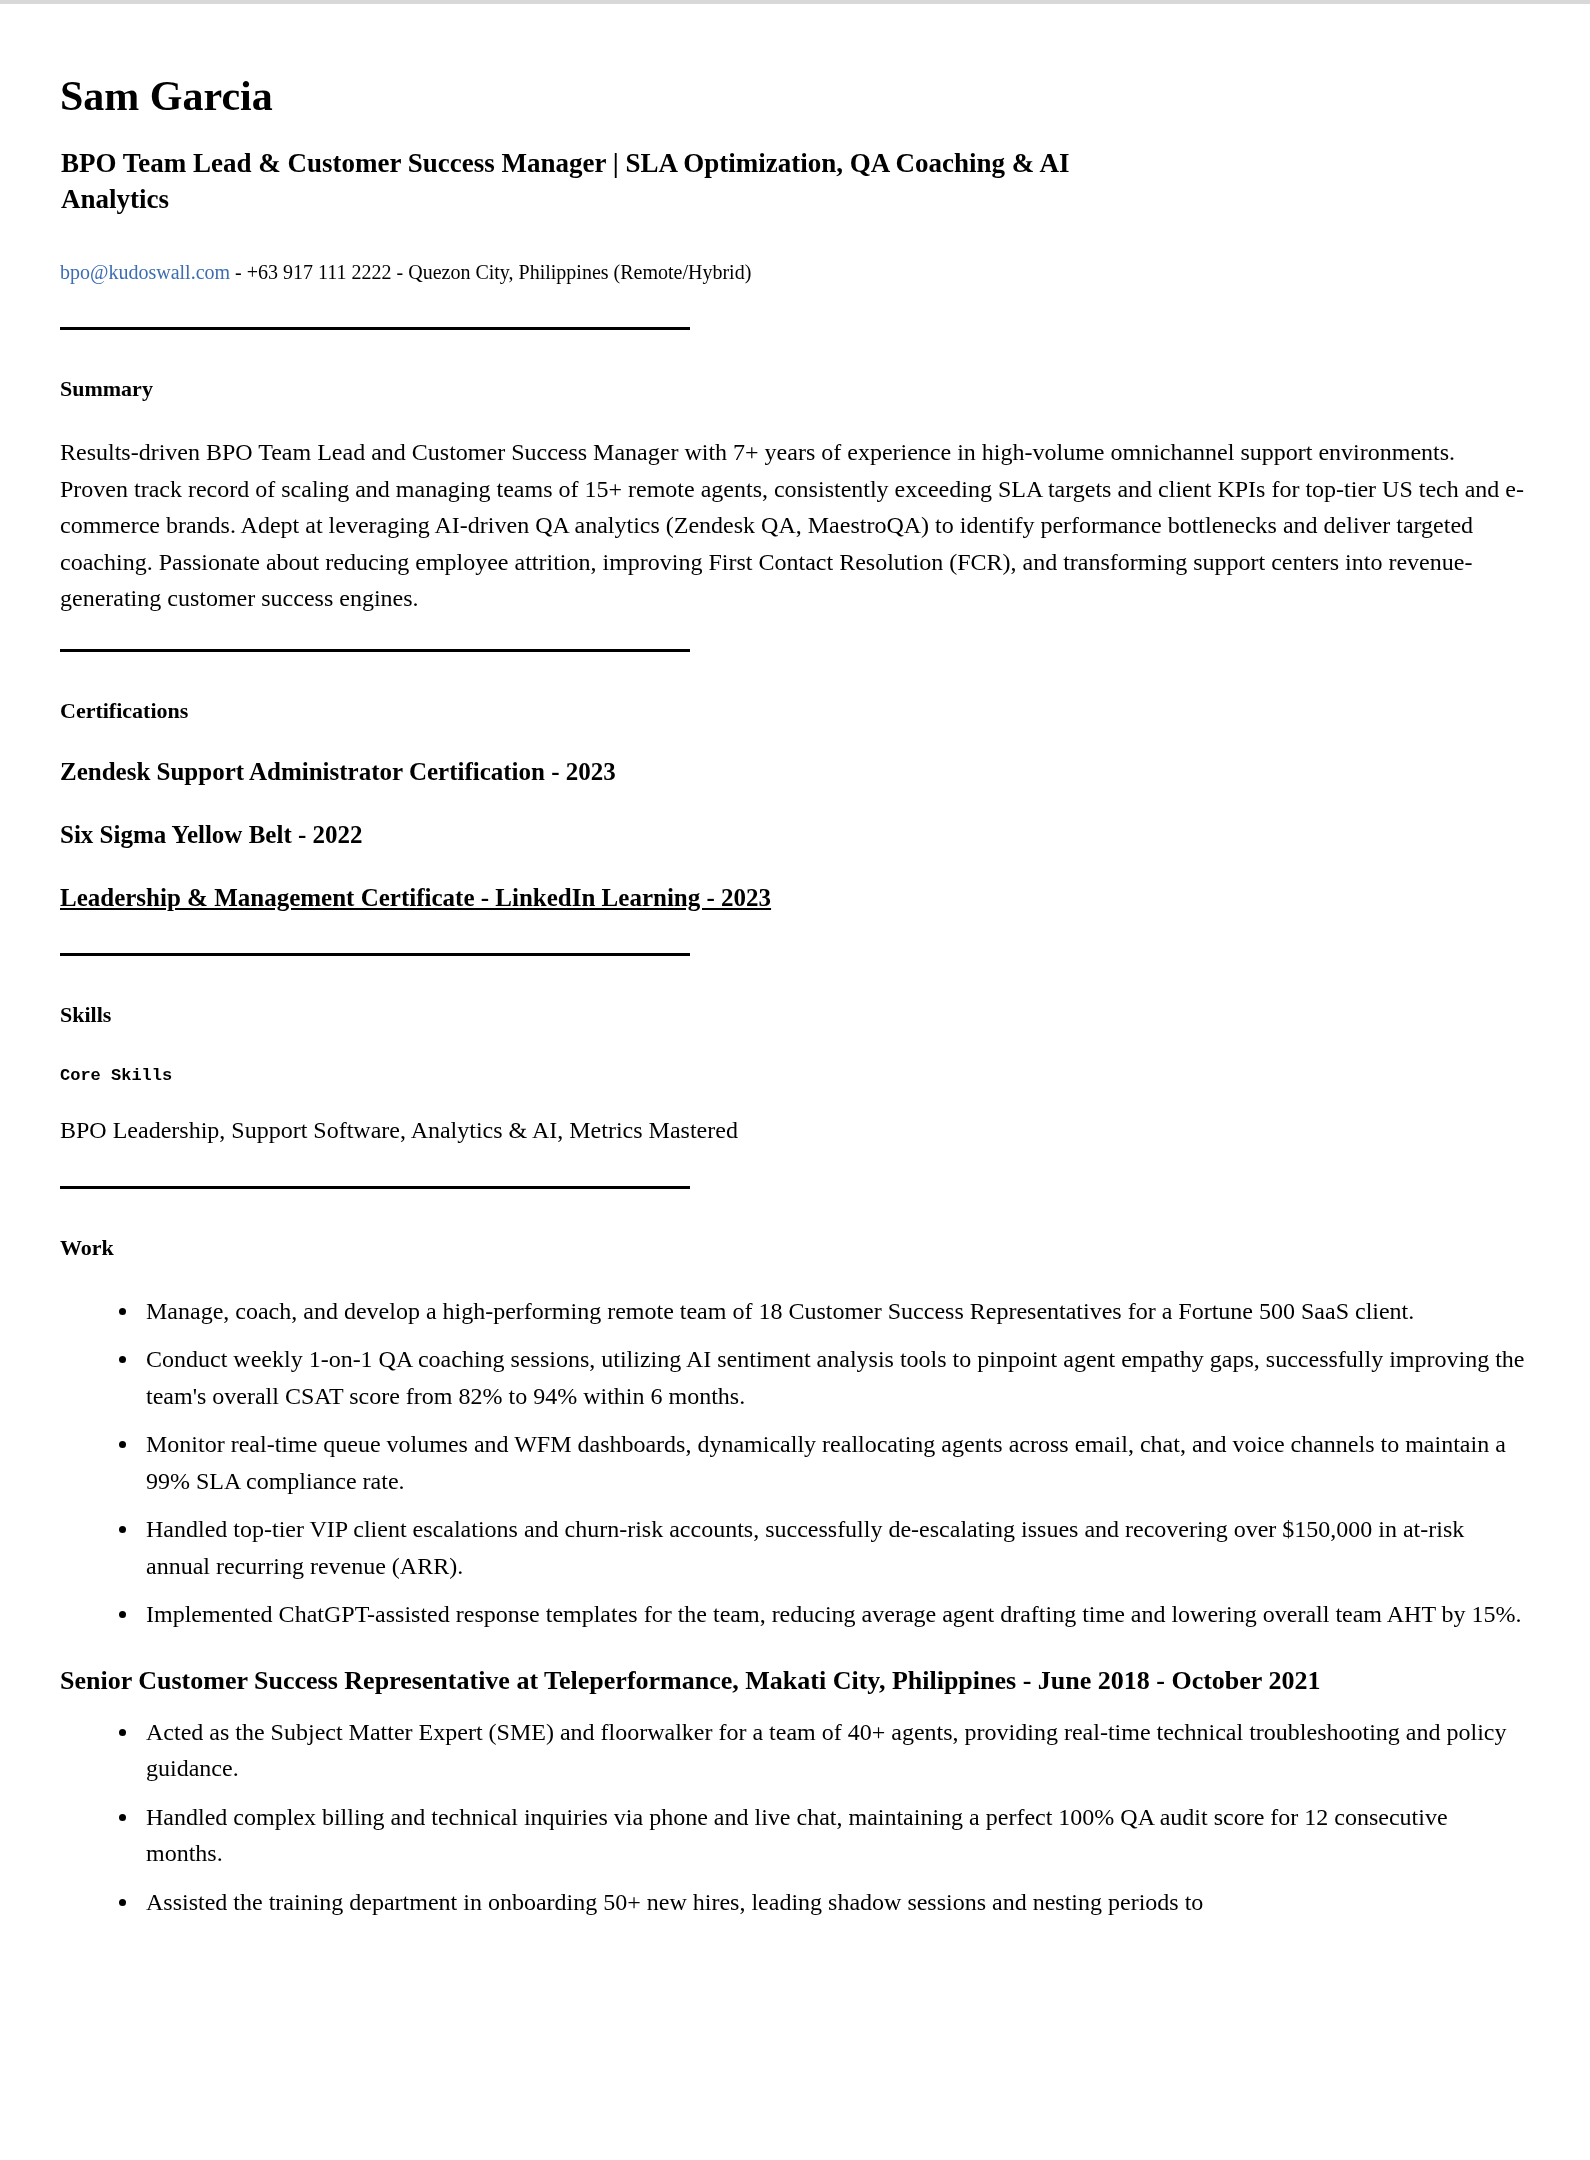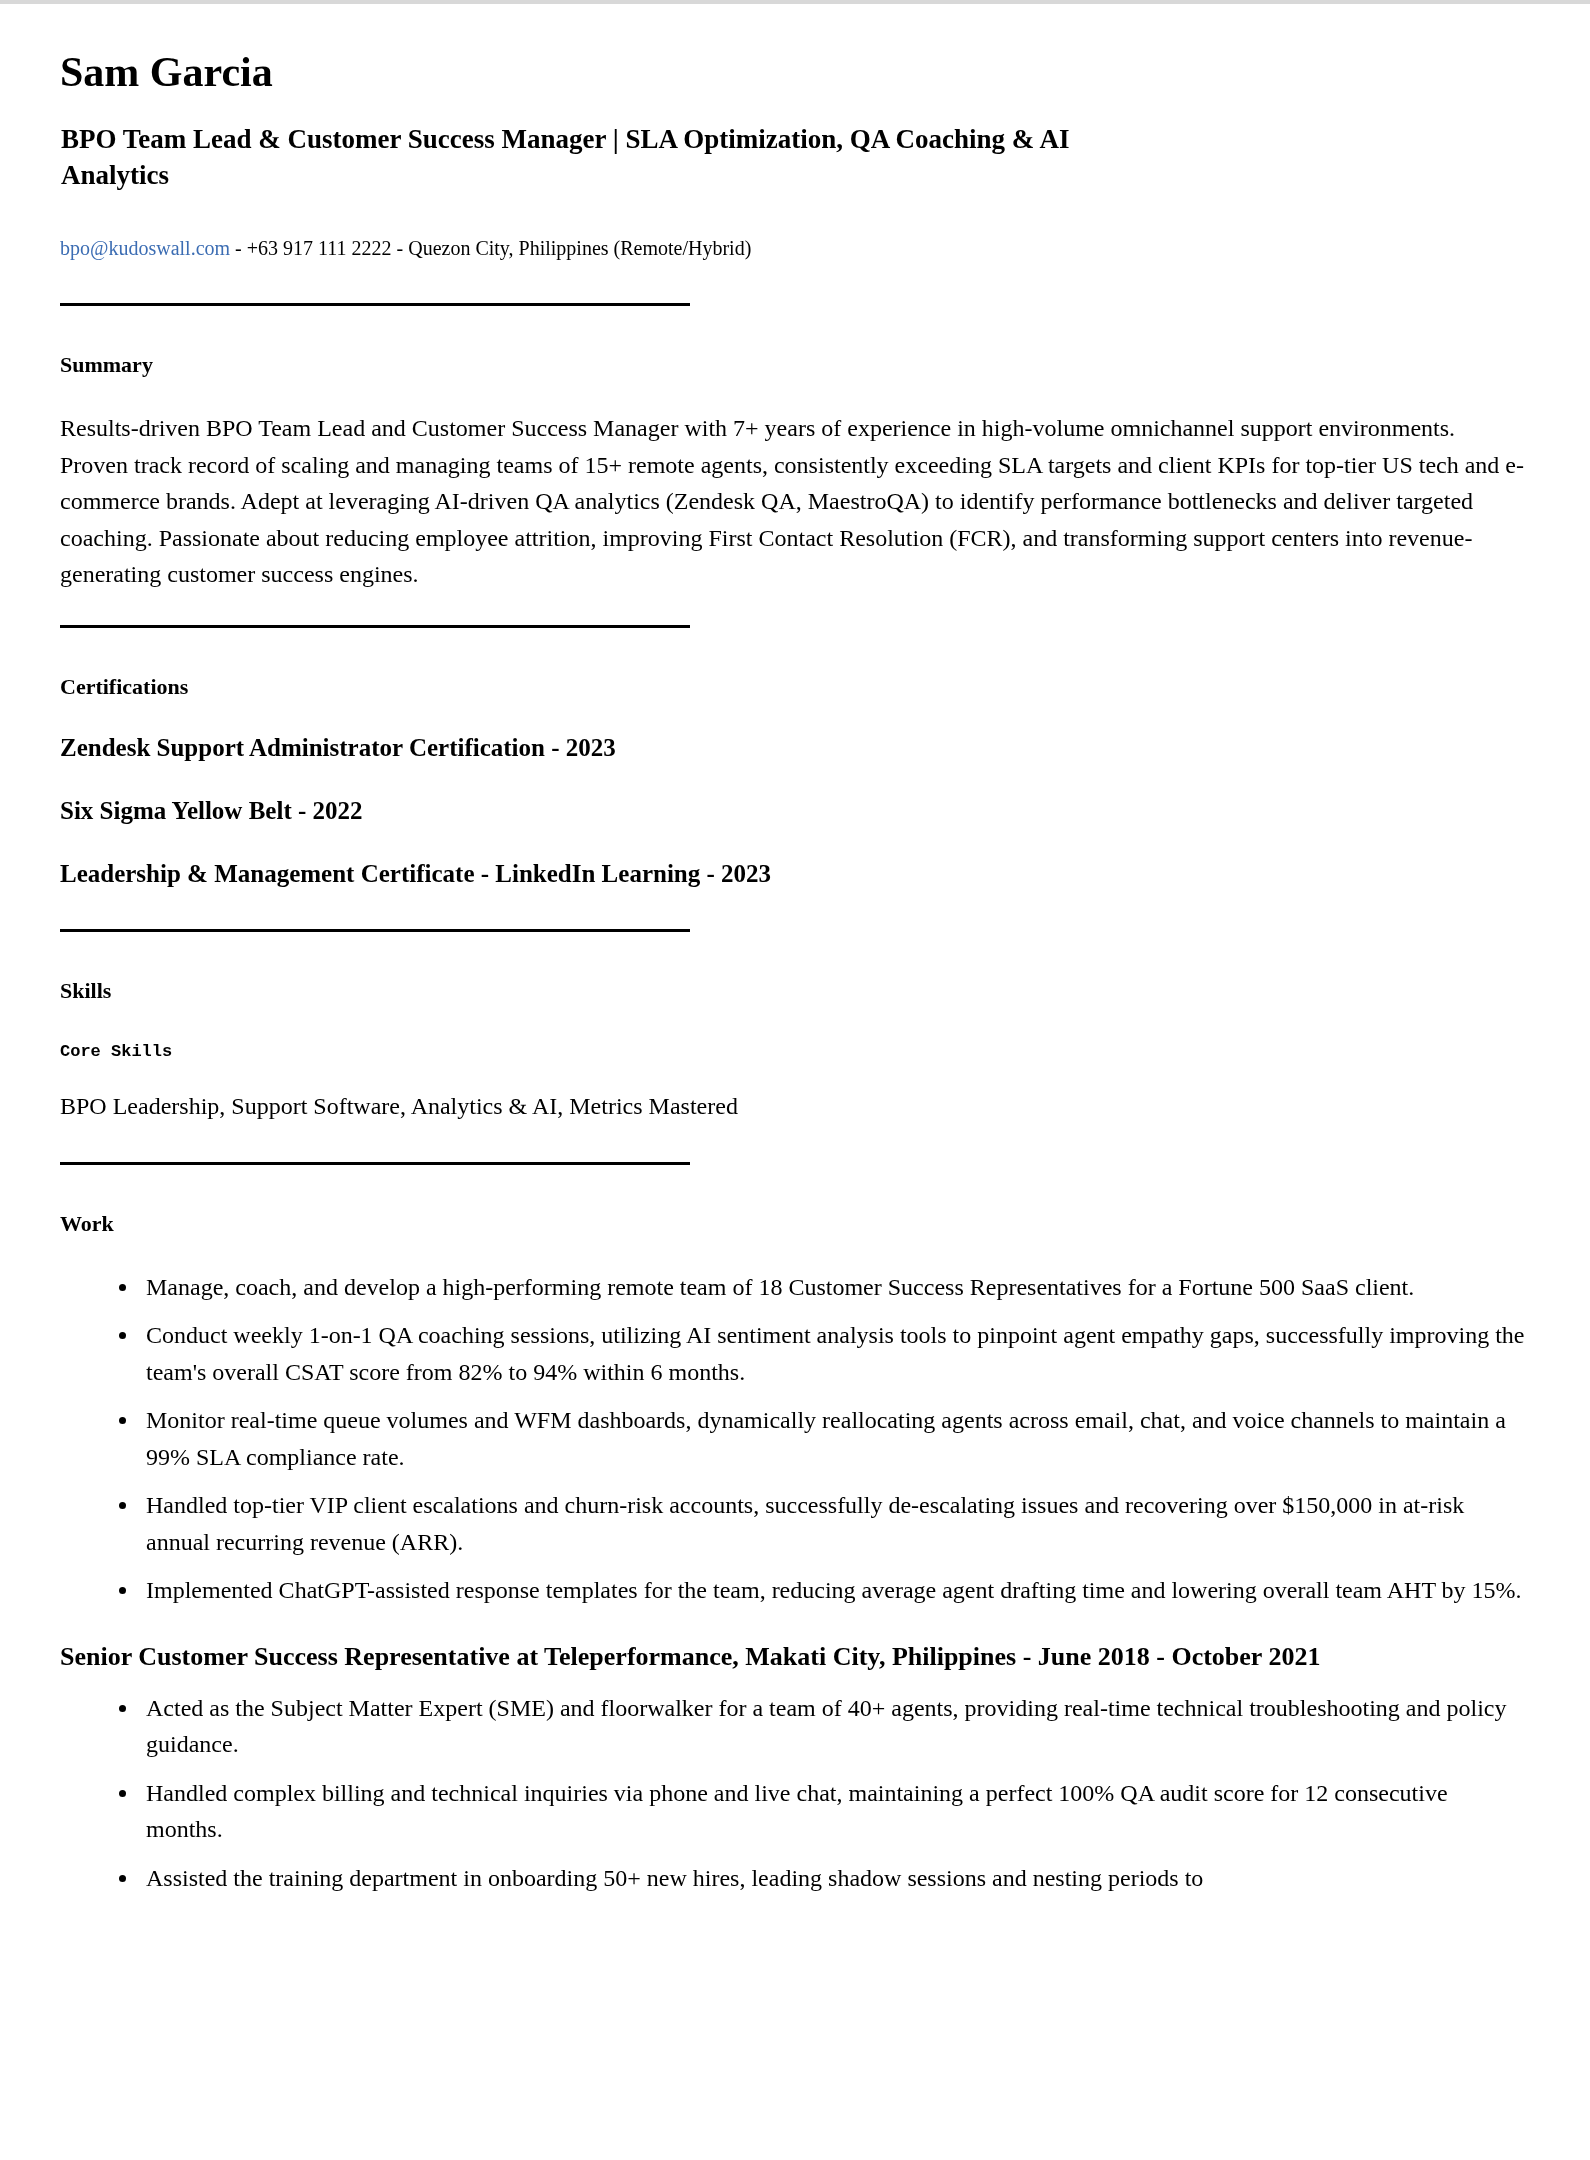--- a/index.html
+++ b/index.html
@@ -9,21 +9,21 @@
     overflow: hidden;
     background: #ffffff;
     color: #000000;
     font-family: "Liberation Serif", "DejaVu Serif", serif;
   }
   .top-strip {
     height: 4px;
     background: #d8d8d8;
   }
   .page {
-    padding: 44px 60px 0 60px;
+    padding: 68px 60px 0 60px;
   }
   .name {
     font-size: 42px;
     font-weight: 700;
     line-height: 48px;
     margin: 0 0 26px 0;
   }
   .headline {
     font-size: 27px;
     font-weight: 600;
@@ -66,20 +66,21 @@
     margin: 0 0 32px 0;
   }
   .cert-item {
     font-size: 25px;
     font-weight: 700;
     line-height: 31px;
     margin: 0 0 32px 0;
   }
   .cert-item.last {
     margin-bottom: 40px;
+    text-decoration: underline;
   }
   .subhead {
     font-size: 17px;
     font-weight: 700;
     line-height: 31px;
     margin: 0 0 24px 0;
     font-family: Liberation Mono, monospace;
   }
   .skills-list {
     font-size: 24px;

